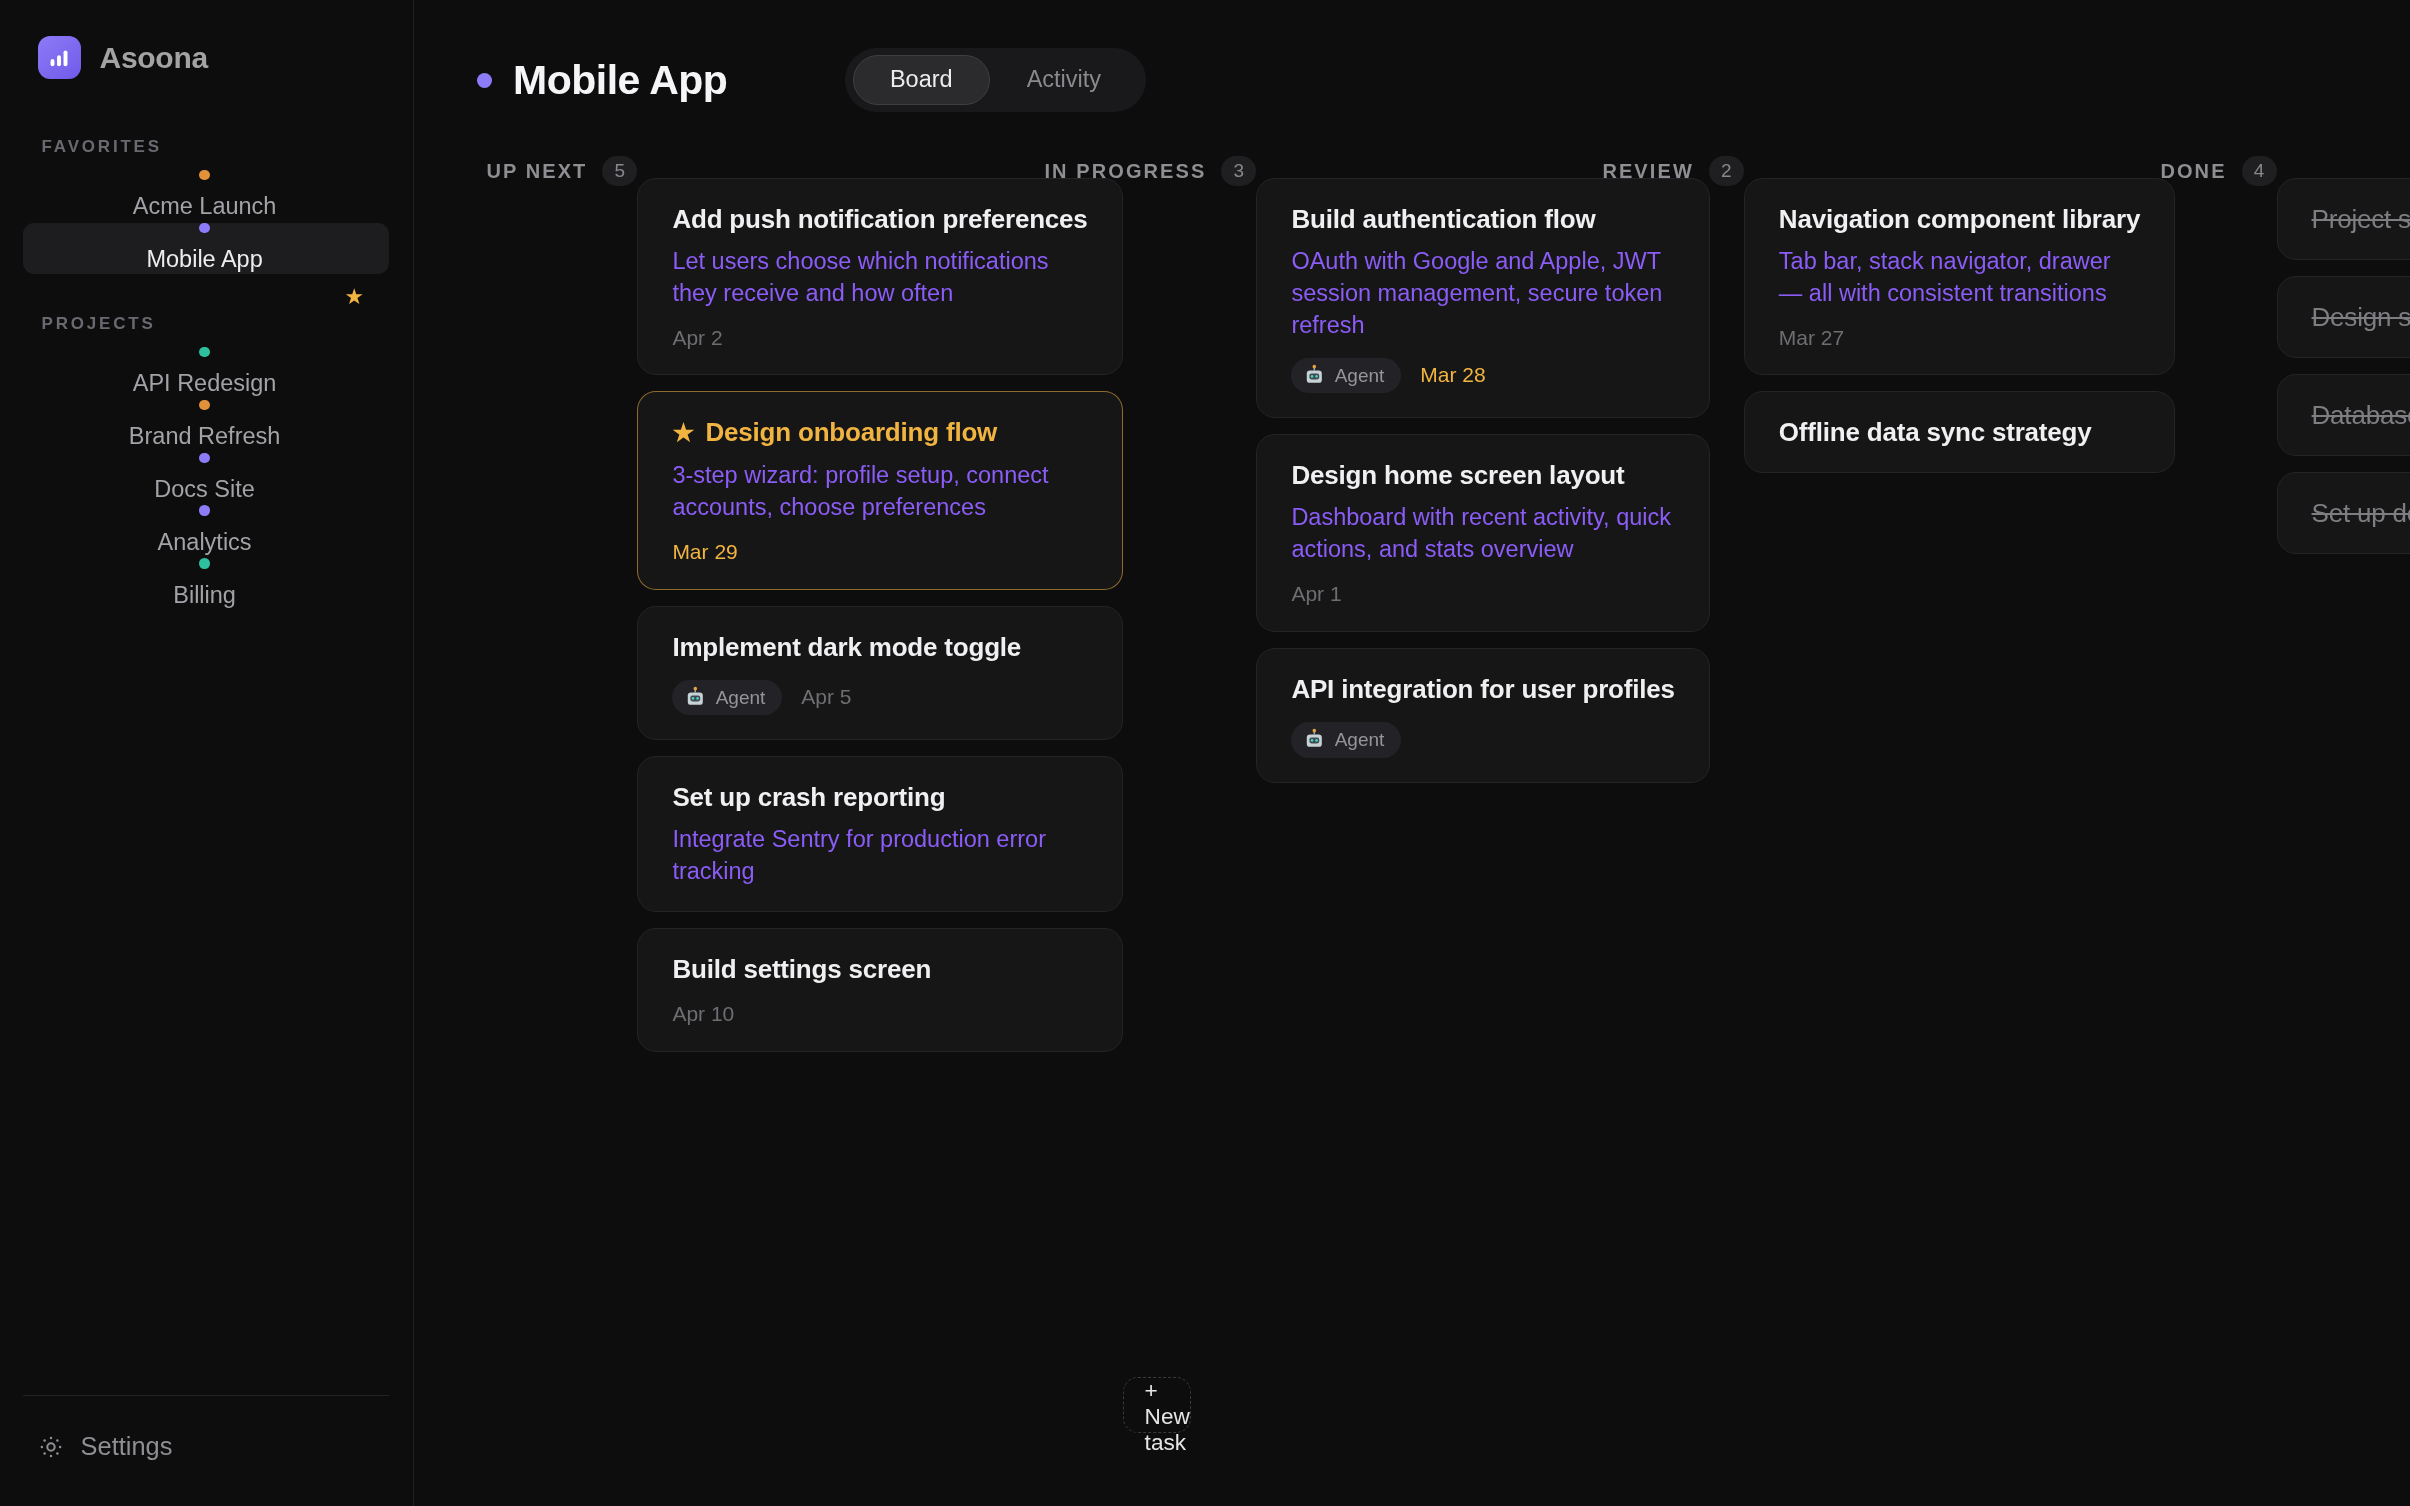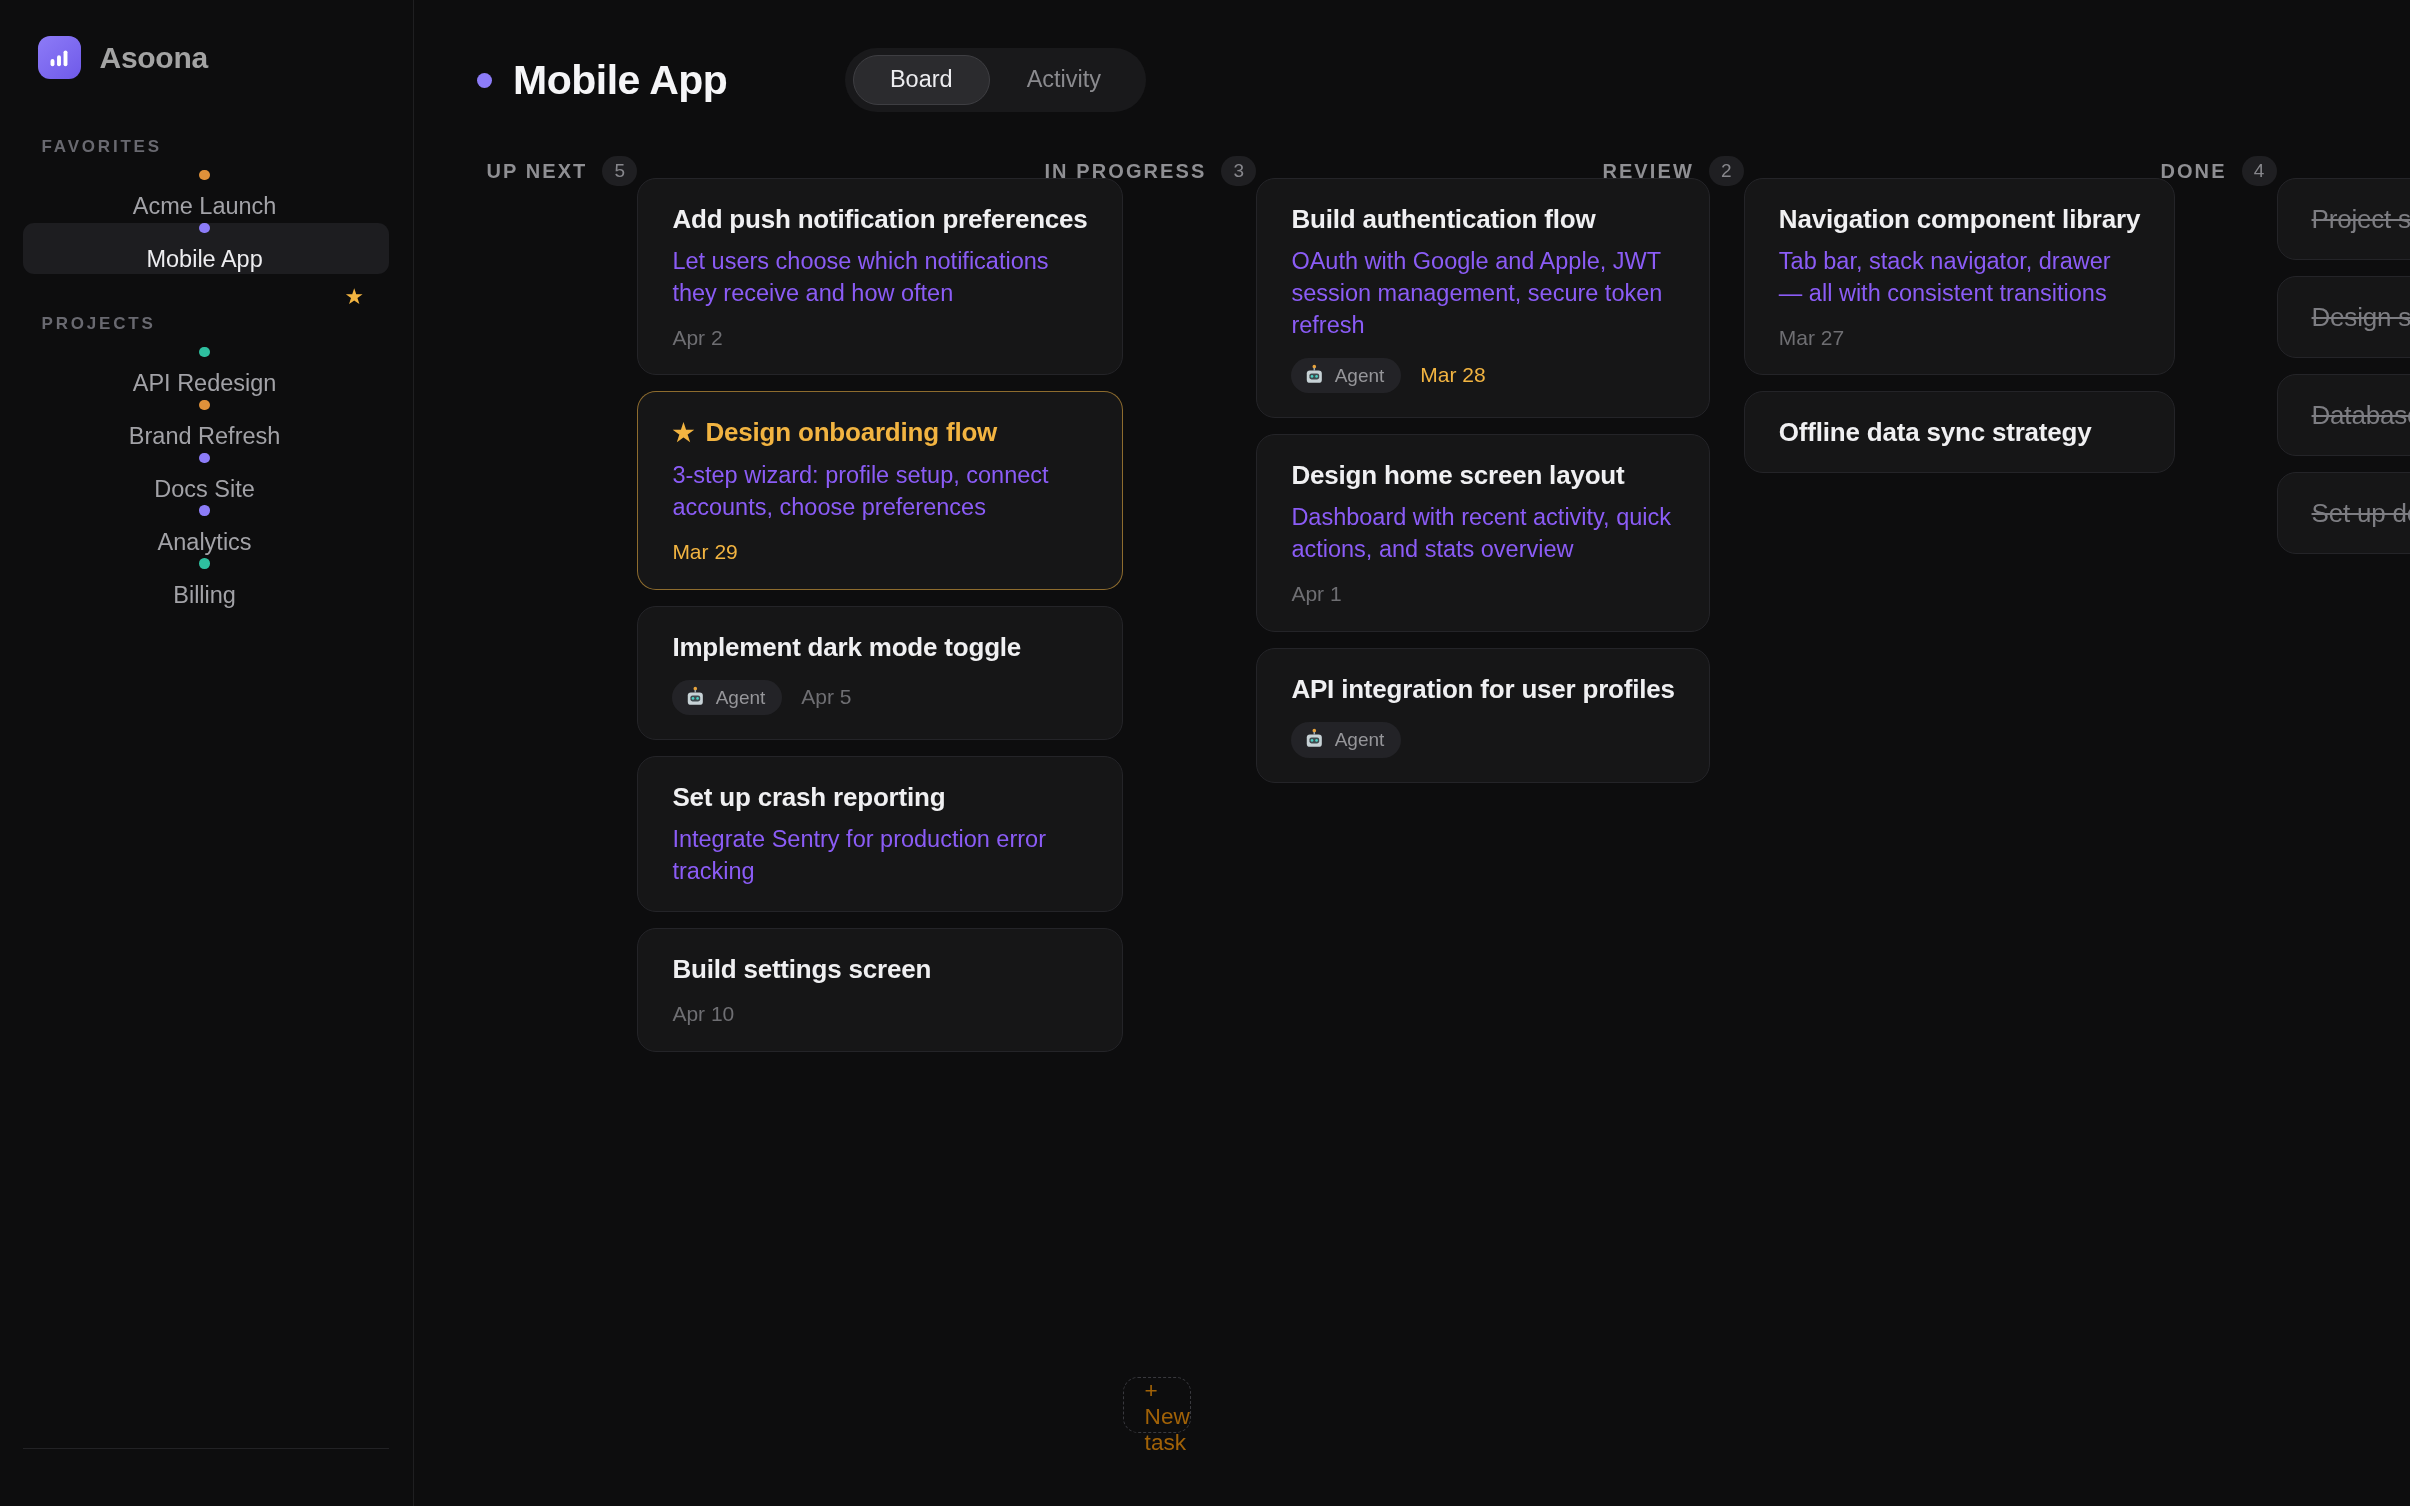--- a/index.html
+++ b/index.html
@@ -98,21 +98,21 @@
 
   .agent-badge {
     display:inline-flex; align-items:center; gap:9.4px;
     background:#232327; border-radius:941px; padding:6.6px 17px 6.6px 11.3px;
     font-size:19px; color:#96969a; line-height:1;
   }
 
   .new-task {
     margin-top:auto; height:56px; width:100%;
     background:transparent; border:1.9px dashed #39393e; border-radius:15px;
-    color:#a16207; font-family:inherit; font-size:22.6px; text-align:left;
+    color:#e5e5e5; font-family:inherit; font-size:22.6px; text-align:left;
     padding:0 0 0 21px; cursor:pointer;
   }
 </style>
 </head>
 <body>
 
 <div class="app">
 
   <aside class="sidebar">
     <div class="logo-row">
@@ -157,20 +157,34 @@
       <span class="dot" style="background: rgb(140, 124, 248);"></span>
       <span class="nav-label">Analytics</span>
     </div>
     <div class="nav-item">
       <span class="dot" style="background: rgb(46, 191, 159);"></span>
       <span class="nav-label">Billing</span>
     </div>
 
     <div class="sidebar-spacer"></div>
     <div class="sidebar-divider"></div>
+    <div class="settings-row">
+      <svg viewBox="0 0 24 24" width="26" height="26" fill="#8e8e93">
+        <circle cx="12" cy="12" r="3.4" fill="none" stroke="#8e8e93" stroke-width="1.9"></circle>
+        <circle cx="12" cy="3.6" r="1.15"></circle>
+          <circle cx="12" cy="20.4" r="1.15"></circle>
+        <circle cx="3.6" cy="12" r="1.15"></circle>
+          <circle cx="20.4" cy="12" r="1.15"></circle>
+        <circle cx="6.1" cy="6.1" r="1.15"></circle>
+          <circle cx="17.9" cy="6.1" r="1.15"></circle>
+        <circle cx="6.1" cy="17.9" r="1.15"></circle>
+          <circle cx="17.9" cy="17.9" r="1.15"></circle>
+      </svg>
+      <span>Settings</span>
+    </div>
   </aside>
 
   <main class="main">
 
     <div class="main-header">
       <span class="title-dot" style="background: rgb(140, 124, 248);"></span>
       <h1 class="page-title">Mobile App</h1>
       <div class="tabs">
         <button class="tab active">Board</button>
         <button class="tab">Activity</button>

